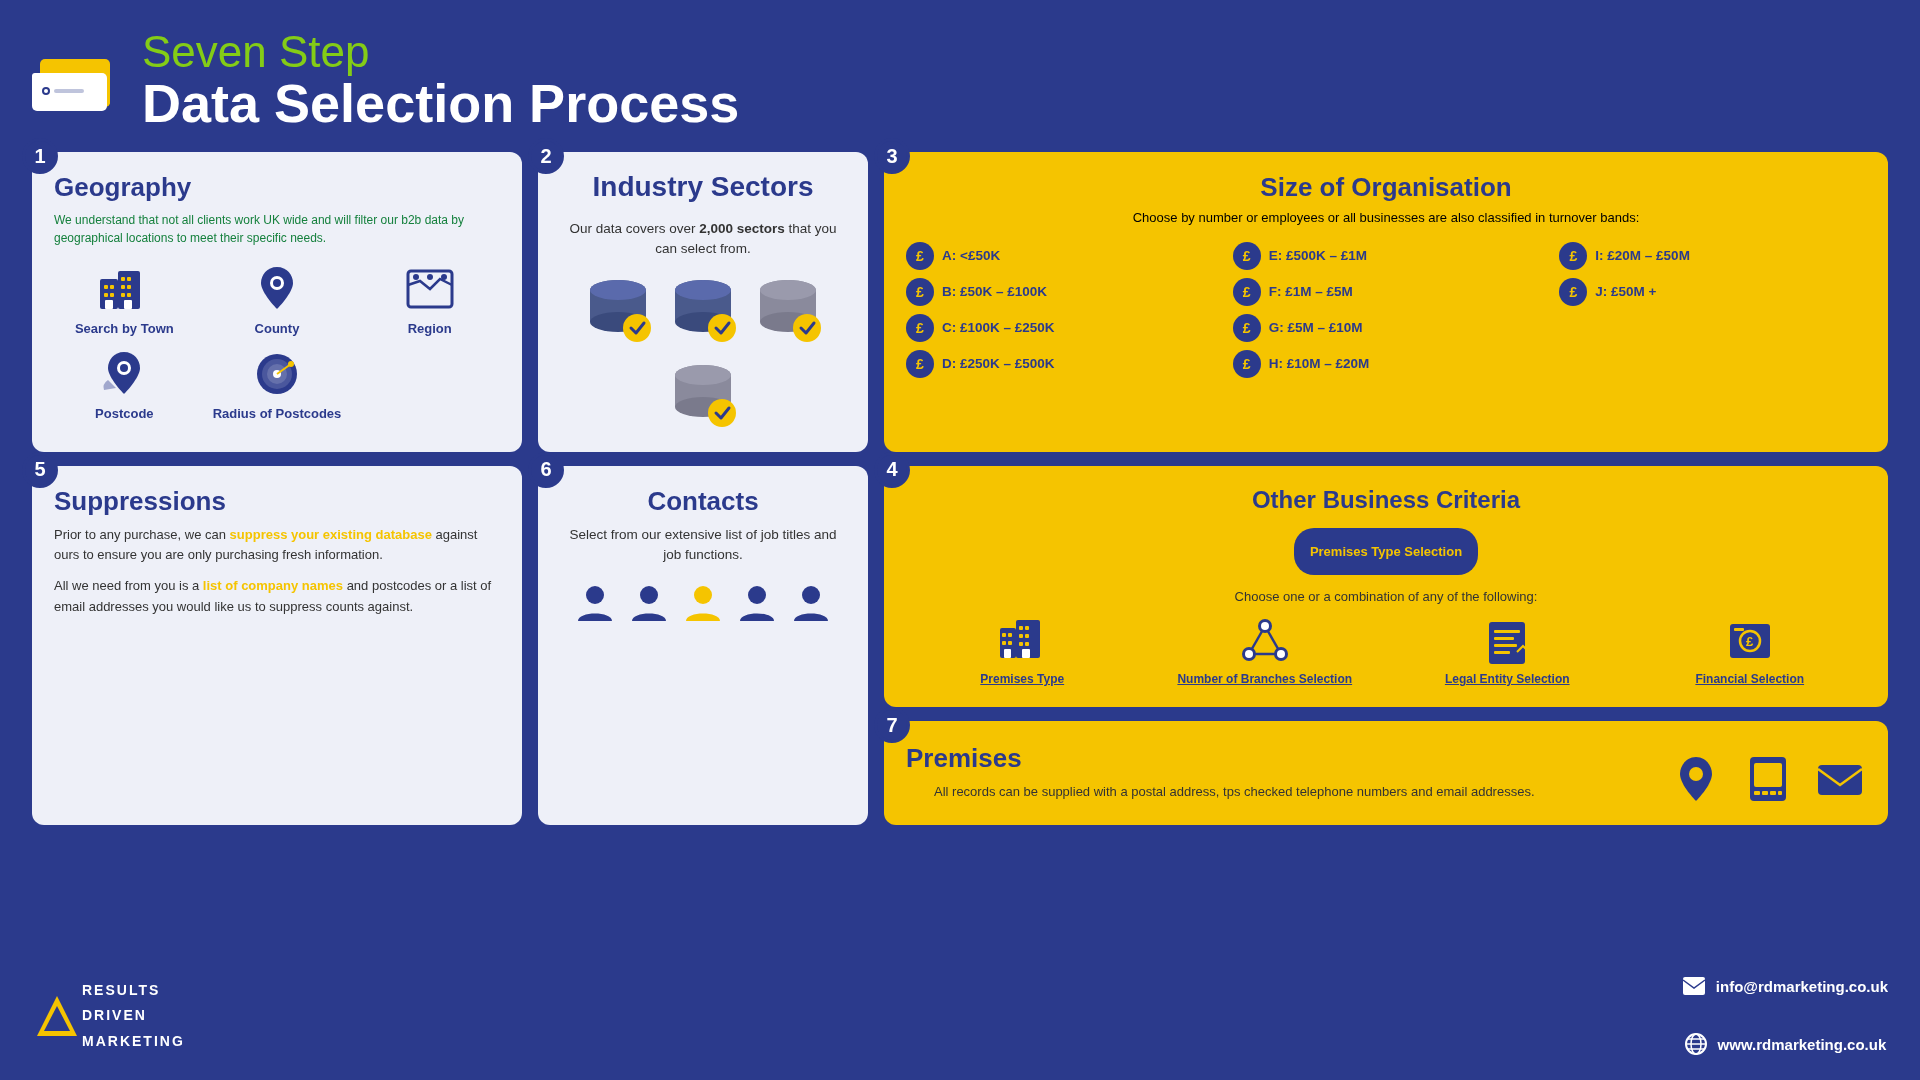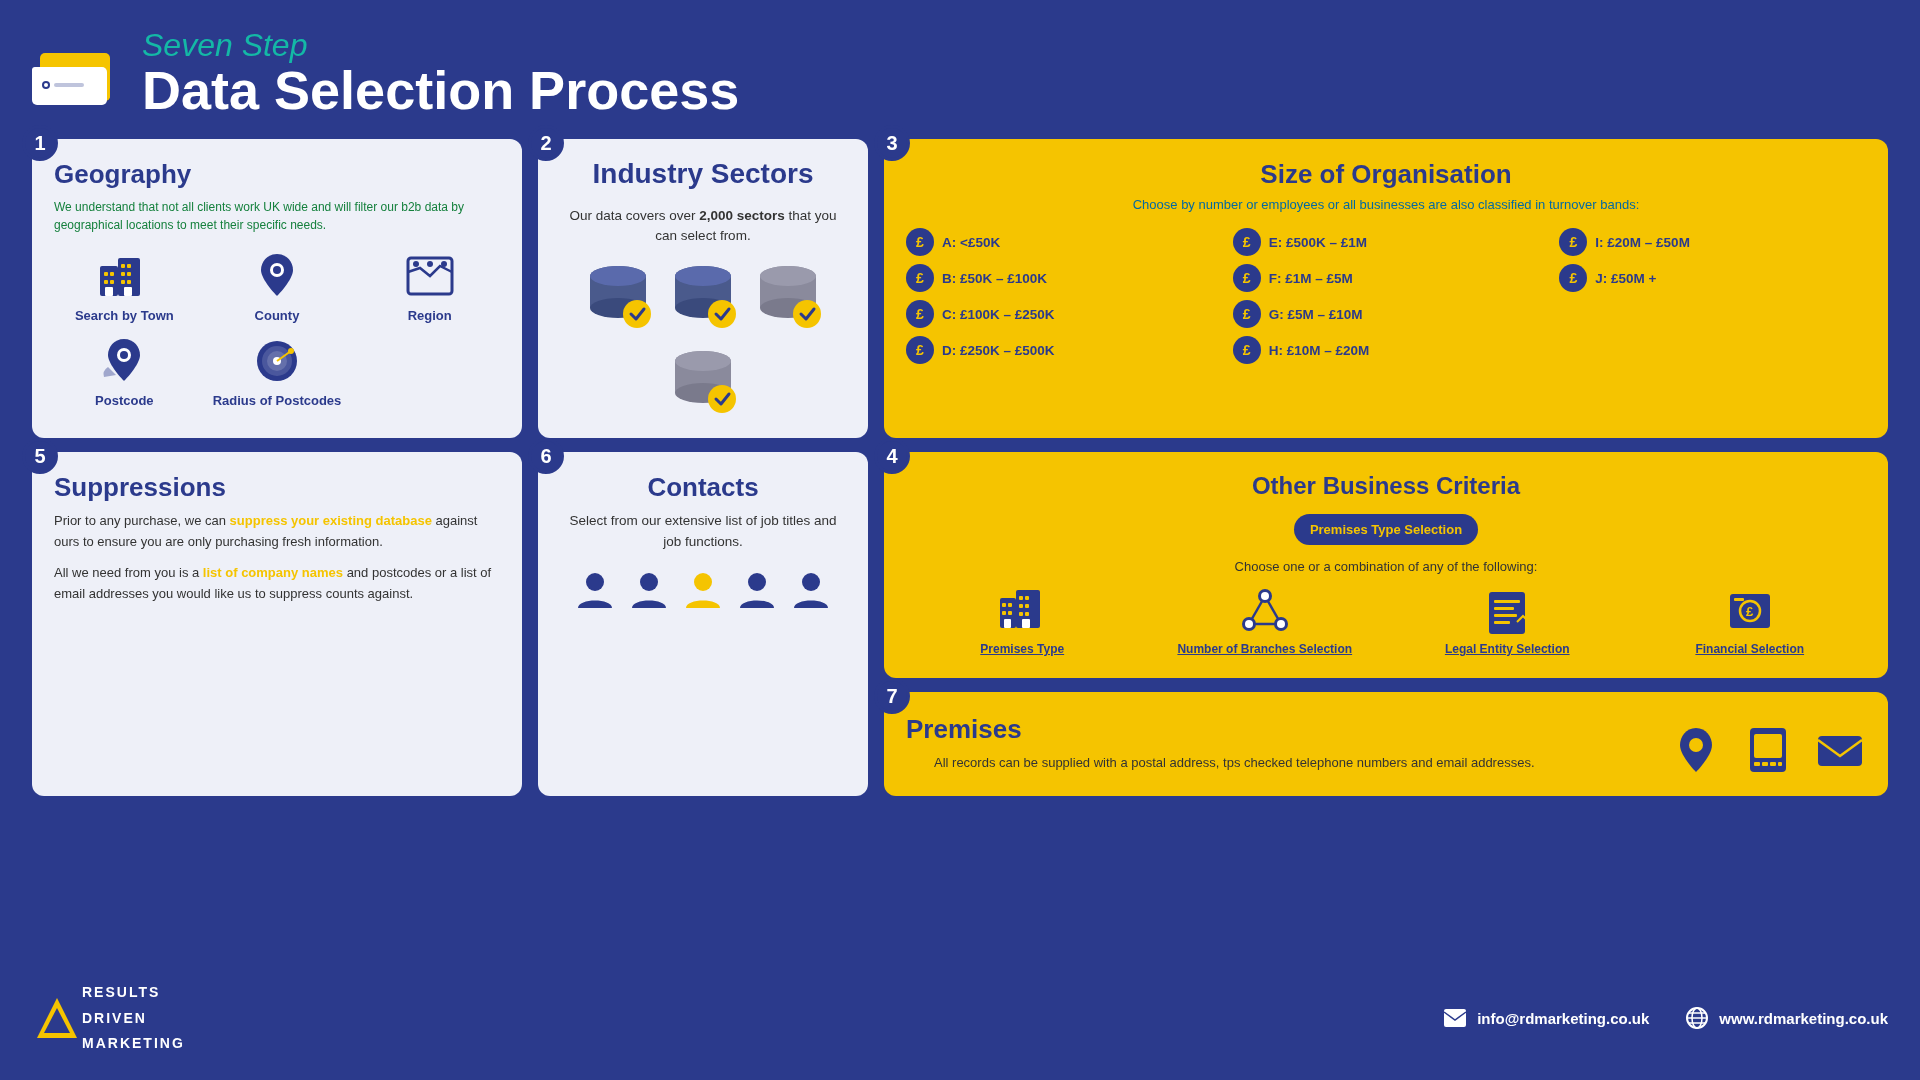--- a/index.html
+++ b/index.html
@@ -28,25 +28,24 @@
       align-items: center;
       gap: 20px;
       margin-bottom: 22px;
     }
     .header-icon {
       width: 90px;
       height: 80px;
       flex-shrink: 0;
     }
     .header-text h2 {
-      color: #14b8a6;
-      font-size: 32px;
+      color: #84cc16;
+      font-size: 44px;
       font-weight: 400;
       line-height: 1.1;
-      font-style: italic;
     }
     .header-text h1 {
       color: white;
       font-size: 54px;
       font-weight: 900;
       line-height: 1.0;
     }
 
     
     .card {
@@ -236,21 +235,21 @@
     .obc-card h3 {
       color: #2b3a8c;
       font-size: 24px;
       font-weight: 900;
       text-align: center;
     }
     .premises-badge {
       background-color: #2b3a8c;
       color: #f5c400;
       border-radius: 20px;
-      padding: 8px 16px;
+      padding: 16px 16px;
       font-size: 13px;
       font-weight: 700;
       display: inline-block;
       margin: 8px auto;
     }
     .obc-subtitle {
       text-align: center;
       font-size: 13px;
       color: #333;
       margin-bottom: 12px;
@@ -327,20 +326,21 @@
       color: white;
       font-size: 14px;
       font-weight: 700;
       line-height: 1.8;
       letter-spacing: 2px;
     }
     .footer-contact {
       display: flex;
       align-items: center;
       gap: 36px;
+      flex-direction: column;
     }
     .footer-contact-item {
       display: flex;
       align-items: center;
       gap: 10px;
       color: white;
       font-size: 15px;
       font-weight: 600;
     }
 
@@ -505,21 +505,21 @@
             <ellipse cx="37" cy="18" rx="28" ry="10" fill="#9a9aac"></ellipse>
             <circle cx="56" cy="56" r="14" fill="#f5c400"></circle>
             <path d="M50 56 L55 61 L63 51" stroke="#2b3a8c" stroke-width="3" fill="none" stroke-linecap="round" stroke-linejoin="round"></path>
           </svg>
         </div>
       </div>
 
       <div class="card-yellow size-card">
         <div class="step-badge">3</div>
         <h3 style="color:#2b3a8c;font-size:26px;font-weight:900;text-align:center;margin-bottom:6px;">Size of Organisation</h3>
-        <p class="subtitle" style="text-align:center;font-size:13px;color:#0369a1;margin-bottom:14px;">Choose by number or employees or all businesses are also classified in turnover bands:</p>
+        <p class="subtitle" style="text-align:center;font-size:13px;color:#000000;margin-bottom:14px;">Choose by number or employees or all businesses are also classified in turnover bands:</p>
         <div class="size-grid">
 
           <div class="size-item">
             <div class="pound-circle">£</div>
             <span>A: &lt;£50K</span>
           </div>
           <div class="size-item">
             <div class="pound-circle">£</div>
             <span>E: £500K – £1M</span>
           </div>

